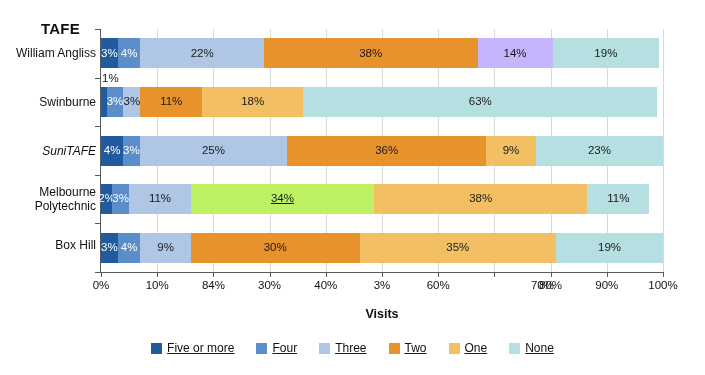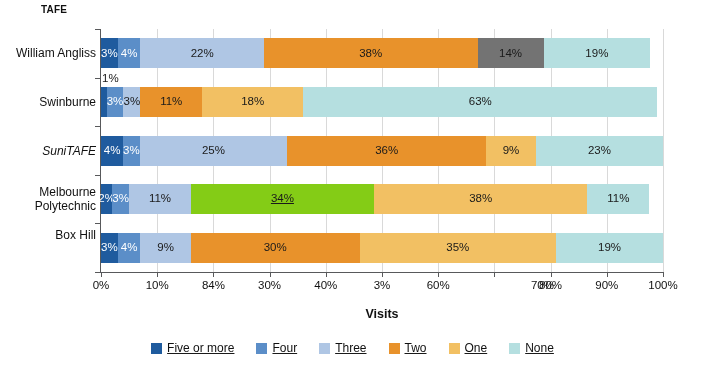--- a/index.html
+++ b/index.html
@@ -18,22 +18,22 @@
   #chart-root {
     position: relative;
     width: 705px;
     height: 375px;
   }
 
   
   #yaxis-title {
     position: absolute;
     left: 41px;
-    top: 4px;
-    font-size: 10px;
+    top: 20px;
+    font-size: 15px;
     font-weight: bold;
     letter-spacing: 0.2px;
     color: #111111;
   }
 
   
   #plot-area {
     position: absolute;
     left: 101px;
     top: 29px;
@@ -196,21 +196,21 @@
 
 <div id="chart-root">
 
   <div id="yaxis-title">TAFE</div>
 
   <div id="cat-labels">
       <div class="cat-label" style="top: 17.3px;">William Angliss</div>
       <div class="cat-label" style="top: 65.9px;">Swinburne</div>
       <div class="cat-label" style="top: 114.5px; font-style: italic;">SuniTAFE</div>
       <div class="cat-label" style="top: 156.1px;">Melbourne Polytechnic</div>
-      <div class="cat-label" style="top: 199px; margin-left: 16px;">Box Hill</div>
+      <div class="cat-label" style="top: 209px; margin-left: 16px;">Box Hill</div>
     </div>
 
   <div id="axis-spine"></div>
 
   <div id="plot-area">
       <div class="gridline" style="left: 0px; background: transparent;"></div>
       <div class="gridline" style="left: 56.2px;"></div>
       <div class="gridline" style="left: 112.4px;"></div>
       <div class="gridline" style="left: 168.6px;"></div>
       <div class="gridline" style="left: 224.8px;"></div>
@@ -226,21 +226,21 @@
         </div>
         <div class="bar-seg" style="width: 22.48px; background: rgb(91, 142, 200);">
           <span class="seg-label light">4%</span>
         </div>
         <div class="bar-seg" style="width: 123.64px; background: rgb(175, 198, 228);">
           <span class="seg-label dark">22%</span>
         </div>
         <div class="bar-seg" style="width: 213.56px; background: rgb(232, 146, 43);">
           <span class="seg-label dark">38%</span>
         </div>
-        <div class="bar-seg" style="width: 66px; background: #737373; text-align: center;">
+        <div class="bar-seg" style="width: 75px; background: #c4b5fd; text-align: center;">
           <span class="seg-label dark">14%</span>
         </div>
         <div class="bar-seg" style="width: 106.78px; background: rgb(181, 223, 224);">
           <span class="seg-label dark">19%</span>
         </div>
       </div>
       <div class="bar-row" style="top: 57.9px;">
         <div class="bar-seg" style="width: 5.62px; background: rgb(31, 91, 158);"></div>
         <div class="bar-seg" style="width: 16.86px; background: rgb(91, 142, 200);">
           <span class="seg-label light">3%</span>
@@ -281,21 +281,21 @@
       <div class="bar-row" style="top: 155.1px;">
         <div class="bar-seg" style="width: 11.24px; background: rgb(31, 91, 158);">
           <span class="seg-label light">2%</span>
         </div>
         <div class="bar-seg" style="width: 16.86px; background: rgb(91, 142, 200);">
           <span class="seg-label light">3%</span>
         </div>
         <div class="bar-seg" style="width: 61.82px; background: rgb(175, 198, 228);">
           <span class="seg-label dark">11%</span>
         </div>
-        <div class="bar-seg" style="width: 183px; background: #84cc16; text-decoration: underline;">
+        <div class="bar-seg" style="width: 183px; background: #bef264; text-decoration: underline;">
           <span class="seg-label dark">34%</span>
         </div>
         <div class="bar-seg" style="width: 213.56px; background: rgb(242, 192, 99);">
           <span class="seg-label dark">38%</span>
         </div>
         <div class="bar-seg" style="width: 61.82px; background: rgb(181, 223, 224);">
           <span class="seg-label dark">11%</span>
         </div>
       </div>
       <div class="bar-row" style="top: 203.7px;">

